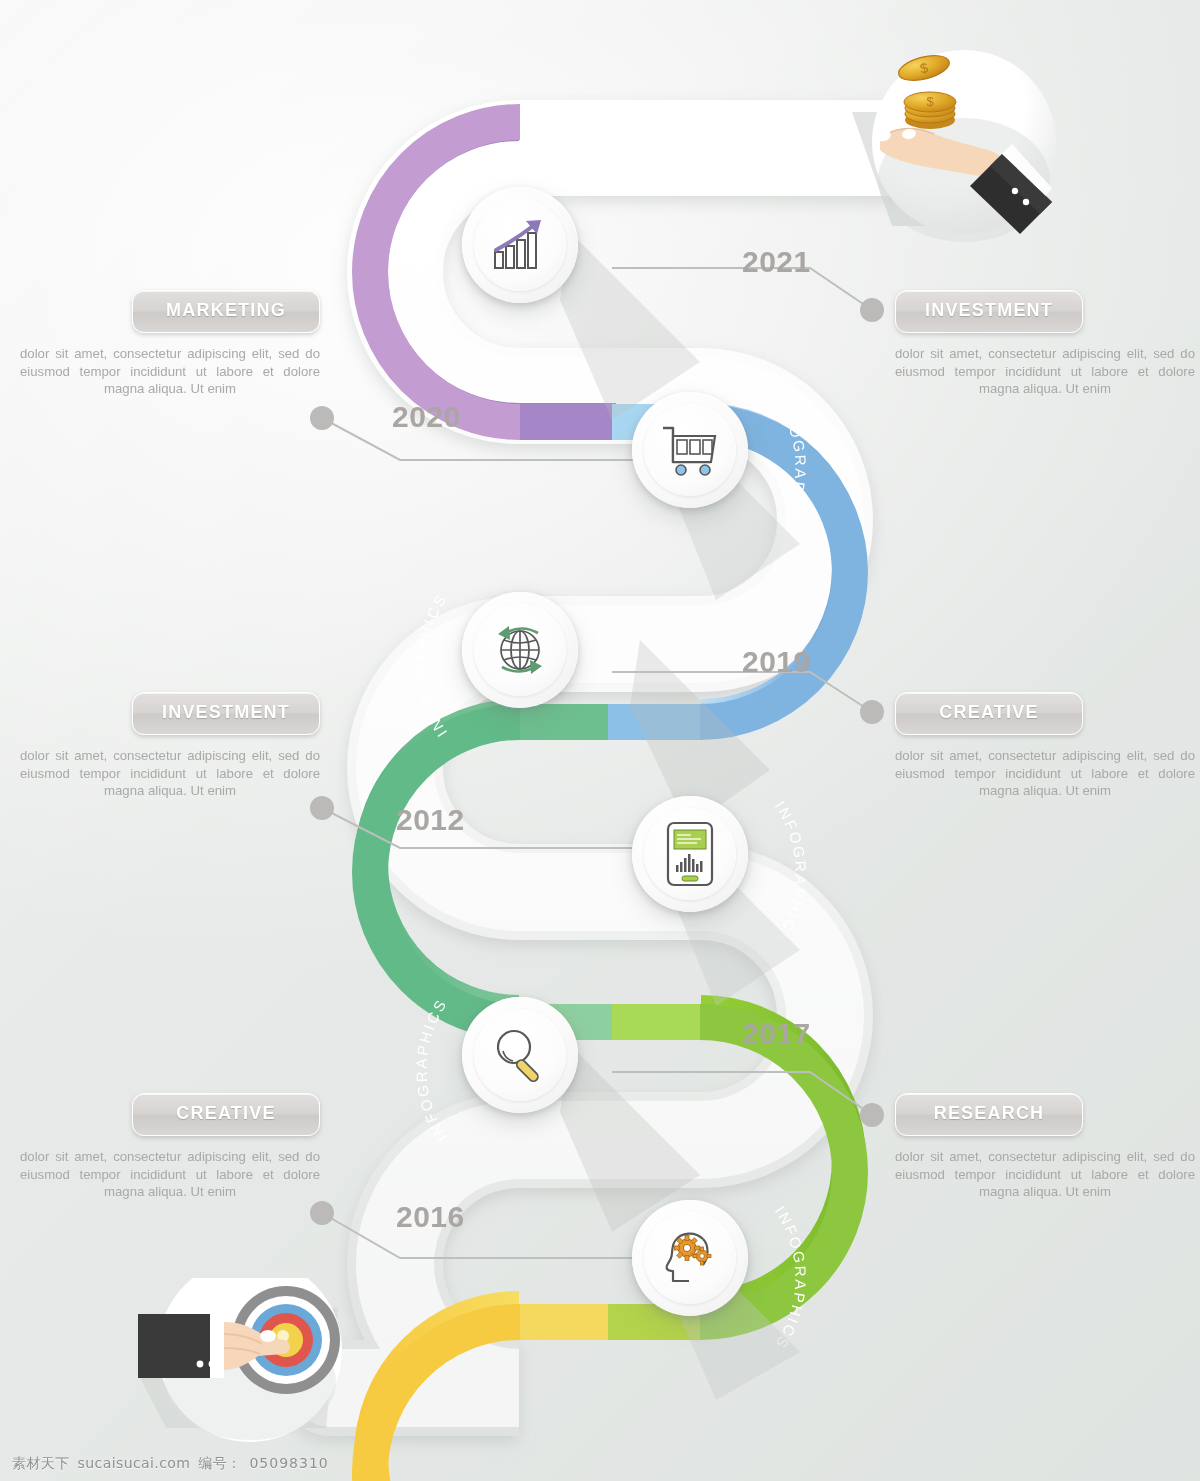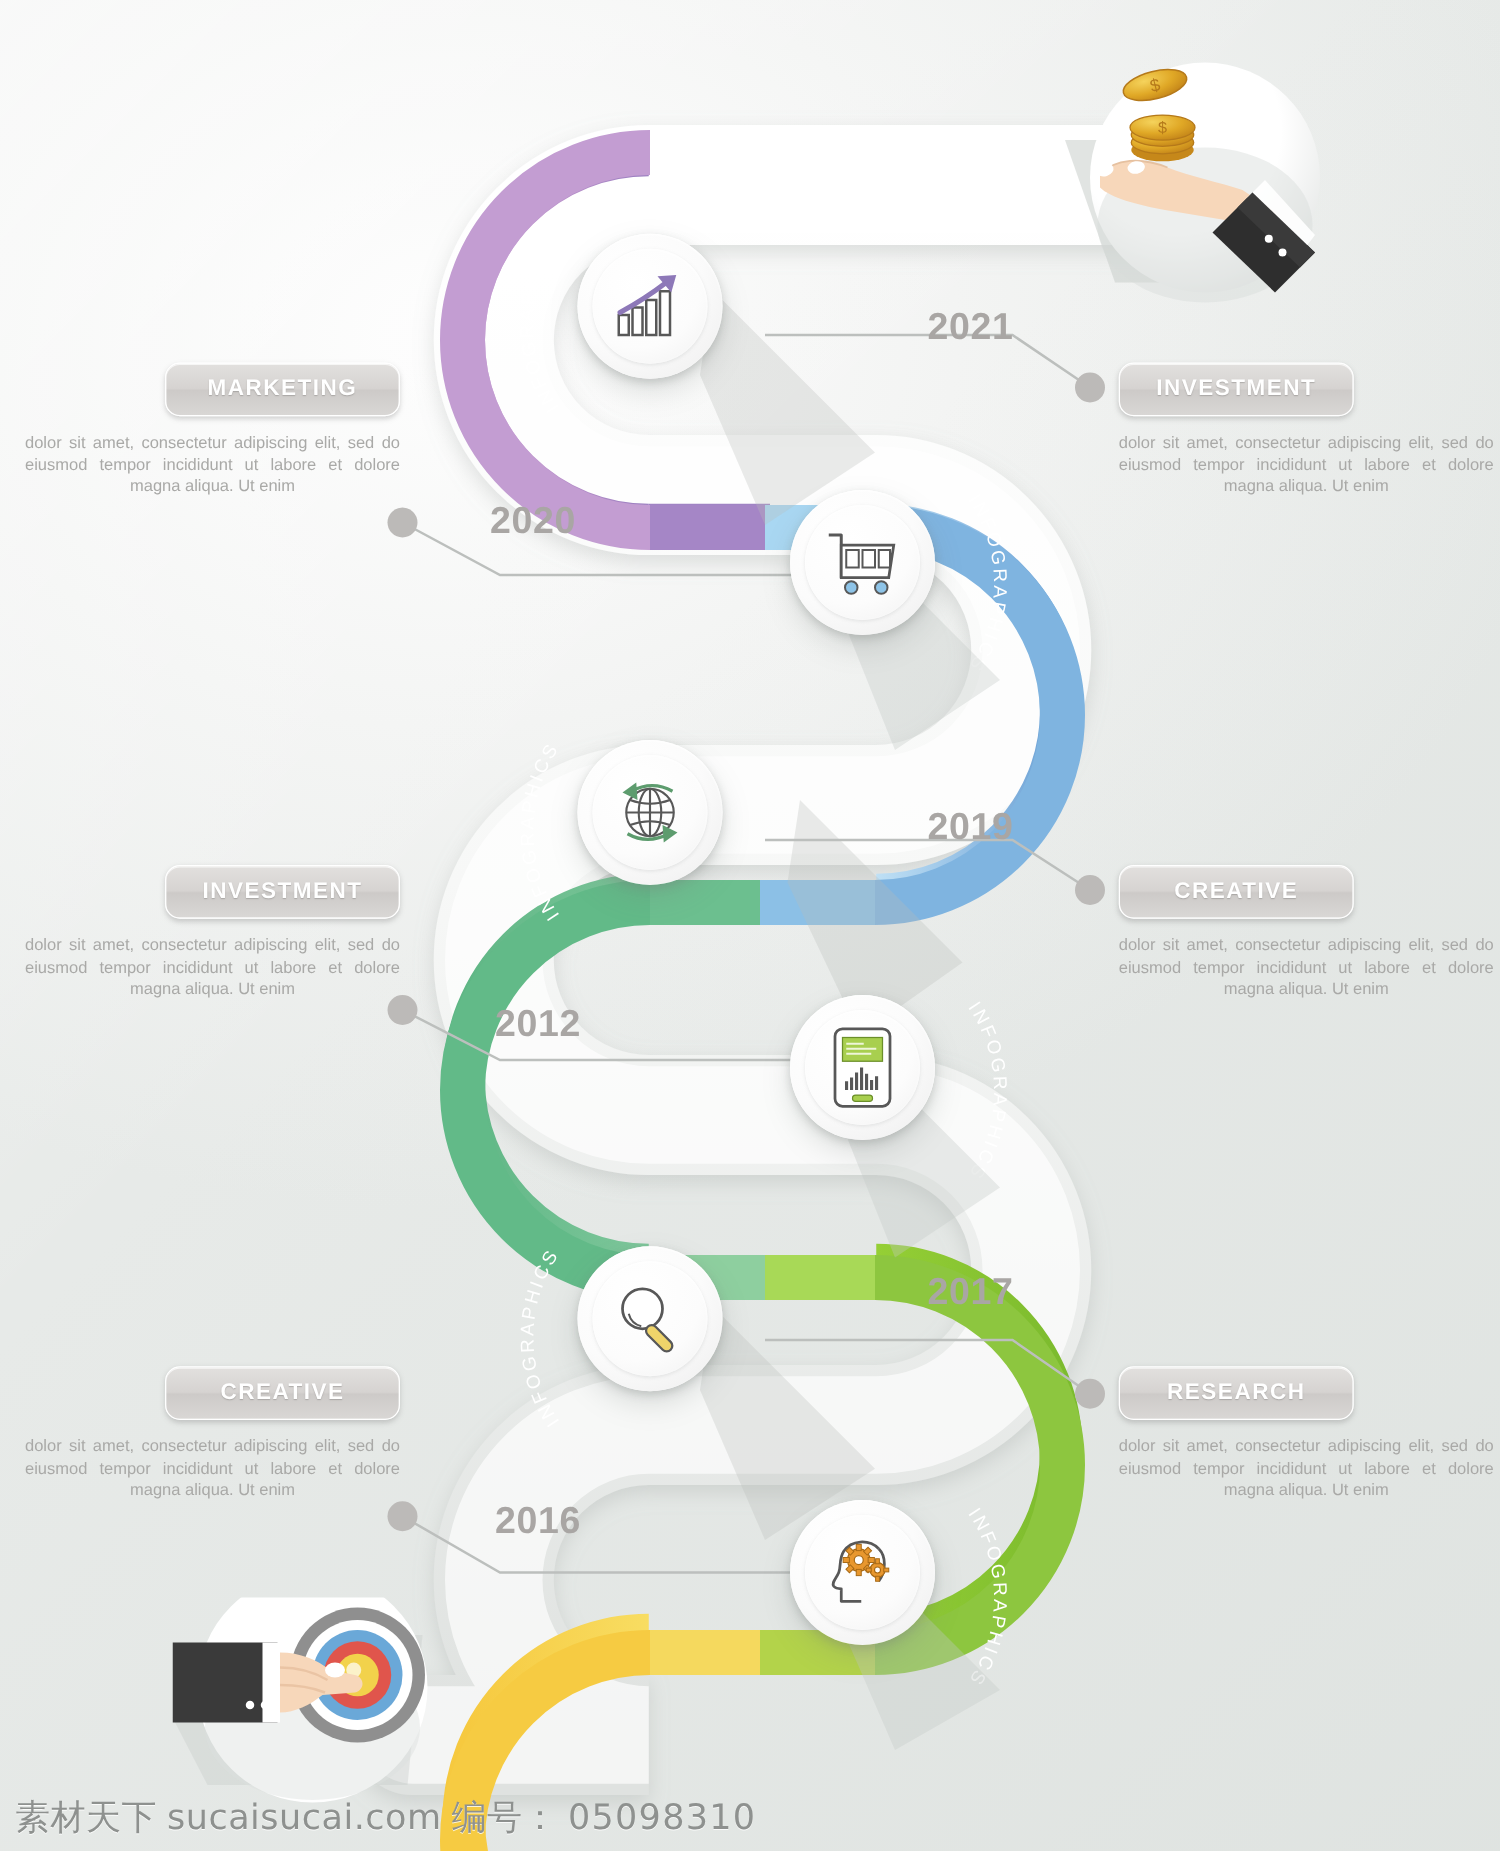--- a/index.html
+++ b/index.html
@@ -85,21 +85,21 @@
 
   
   .flat {
     position:absolute; z-index:9;
   }
 
   
   .watermark {
     position:absolute; left:12px; bottom:8px;
     z-index:20;
-    font-size:28px; color:#8e918f;
+    font-size:14px; color:#8e918f;
     font-family:"DejaVu Sans", sans-serif;
     letter-spacing:.4px;
     display:flex; align-items:baseline; gap:8px;
     text-shadow: 0 1px 0 rgba(255,255,255,.8);
   }
   .watermark .num { letter-spacing:1px; }
 </style>
 </head>
 <body>
 

